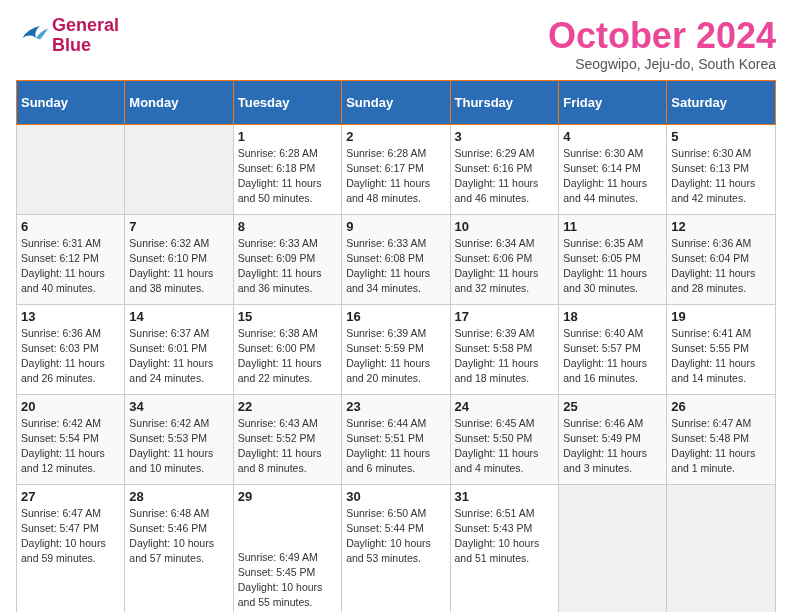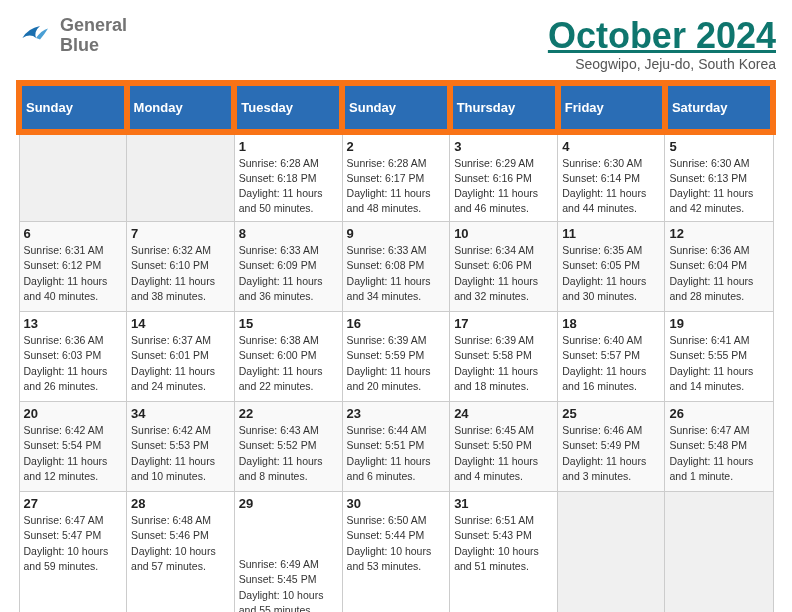--- a/index.html
+++ b/index.html
@@ -21,54 +21,52 @@
       align-items: center;
       gap: 4px;
     }
     .logo-text {
       font-size: 18px;
       font-weight: bold;
       color: #333;
       line-height: 1.1;
     }
     .logo-text span {
-      color: #737373;
-      margin-left: 8px;
+      color: #be185d;
     }
     .logo-bird {
       width: 32px;
       height: 28px;
     }
     .title-block {
       text-align: right;
     }
     .month-title {
       font-size: 36px;
       font-weight: bold;
-      color: #0f766e;
+      color: #ec4899;
       line-height: 1.1;
-      text-decoration: underline;
     }
     .location {
       font-size: 14px;
       color: #555;
     }
     table {
       width: 100%;
       border-collapse: collapse;
       font-size: 11px;
     }
     thead th {
       background-color: #2a6db5;
       color: #fff;
       padding: 14px 4px;
       text-align: left;
       font-size: 13px;
       font-weight: bold;
-      border: 6px solid #f97316;
+      border: 1px solid #f97316;
     }
     tbody td {
       border: 1px solid #ccc;
       vertical-align: top;
       padding: 4px;
       height: 90px;
       width: 110px;
       background: #fff;
     }
     tbody tr:nth-child(even) td {

